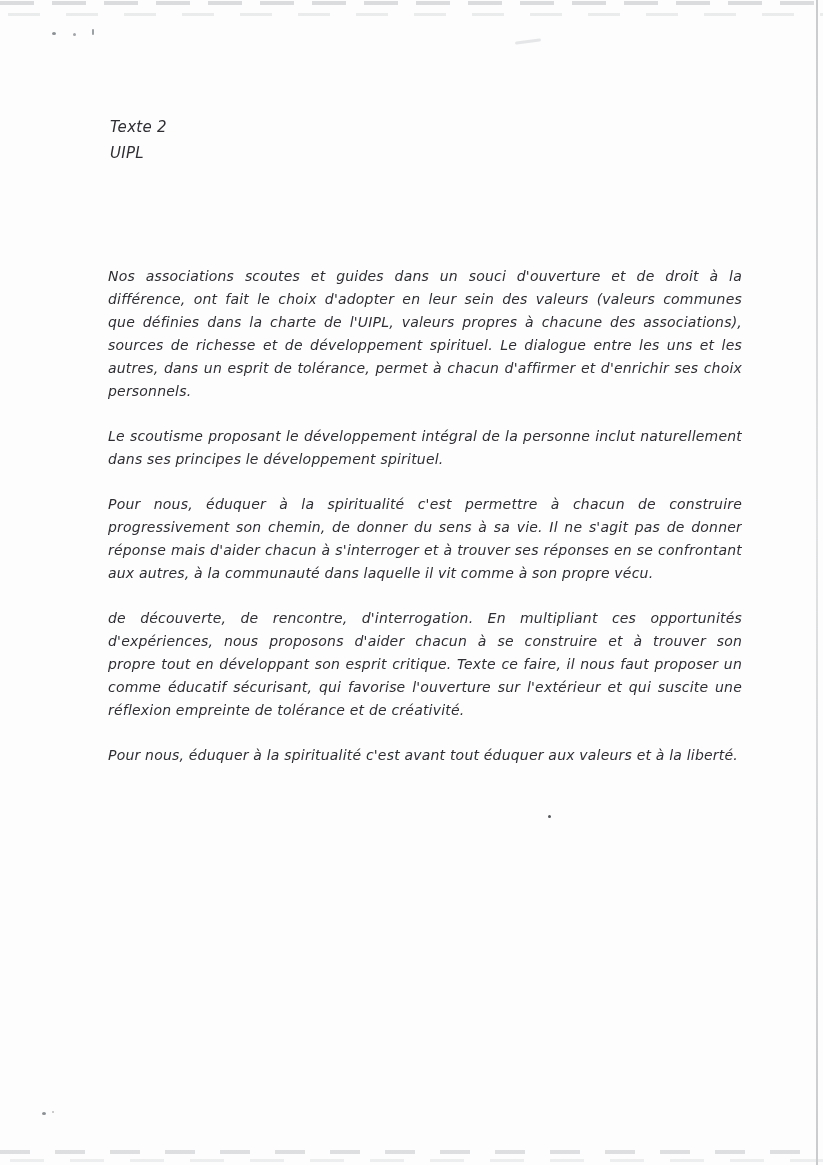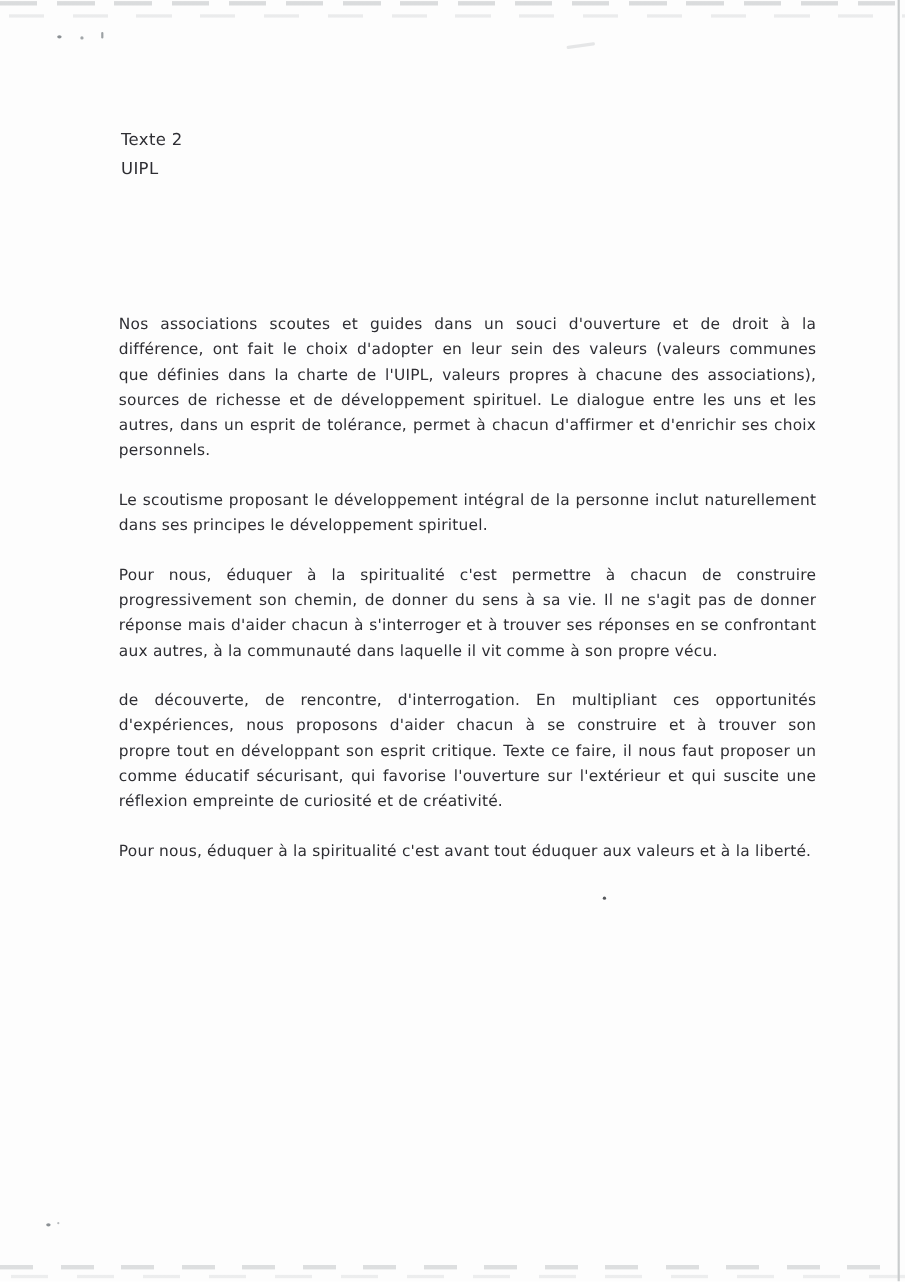--- a/index.html
+++ b/index.html
@@ -11,20 +11,21 @@
   html,body{margin:0;padding:0;}
   body{
     width:823px;height:1165px;
     background:#ffffff;
     font-family:"DejaVu Sans",sans-serif;
     position:relative;overflow:hidden;
   }
   .page{
     position:absolute;inset:0;
     background:var(--paper);
+    font-style:italic;
   }
   
   .scan-band{position:absolute;left:0;right:0;pointer-events:none;}
   .scan-band.t1{top:1px;height:4px;
     background:repeating-linear-gradient(90deg,rgba(138,144,148,.30) 0 34px,transparent 34px 52px);}
   .scan-band.t2{top:13px;height:3px;
     background:repeating-linear-gradient(90deg,rgba(150,156,160,.18) 8px 40px,transparent 40px 66px);}
   .scan-band.b1{top:1150px;height:4px;
     background:repeating-linear-gradient(90deg,rgba(138,144,148,.28) 0 30px,transparent 30px 55px);}
   .scan-band.b2{top:1159px;height:3px;
@@ -45,21 +46,21 @@
     background:rgba(160,165,168,.25);border-radius:2px;transform:rotate(-8deg);}
 
   
   .header{
     position:absolute;left:110px;top:114px;
     font-size:15px;line-height:26px;color:var(--ink);
     letter-spacing:.3px;
   }
   
   .body-text{
-    position:absolute;left:108px;top:284px;width:634px;
+    position:absolute;left:108px;top:265px;width:634px;
     font-size:14px;line-height:23px;color:var(--ink);
     letter-spacing:.2px;
   }
   .para{margin:0 0 22px 0;}
   .line{
     height:23px;overflow:hidden;
     text-align:justify;text-align-last:justify;
   }
   .line.last{text-align:right;text-align-last:left;}
   .u{text-decoration:underline;text-underline-offset:2px;margin-left:48px;}
@@ -103,19 +104,19 @@
         <div class="line"><span>Pour nous, éduquer à la spiritualité c'est permettre à chacun de construire</span></div>
         <div class="line"><span>progressivement son chemin, de donner du sens à sa vie. Il ne s'agit pas de donner </span><span class="u">la</span></div>
         <div class="line"><span>réponse mais d'aider chacun à s'interroger et à  trouver ses réponses en se confrontant</span></div>
         <div class="line last"><span>aux autres, à la communauté dans laquelle il vit comme à son propre vécu.</span></div>
       </div>
       <div class="para">
         <div class="line"><span>de découverte, de rencontre, d'interrogation. En multipliant ces opportunités</span></div>
         <div class="line"><span>d'expériences, nous proposons d'aider chacun à se construire et à trouver son itinéraire</span></div>
         <div class="line"><span>propre tout en développant son esprit critique. Texte ce faire, il nous faut proposer un</span></div>
         <div class="line"><span>comme éducatif sécurisant, qui favorise l'ouverture sur l'extérieur et qui suscite une</span></div>
-        <div class="line last"><span>réflexion empreinte de curiosité et de créativité.</span></div>
+        <div class="line last"><span>réflexion empreinte de tolérance et de créativité.</span></div>
       </div>
       <div class="para">
         <div class="line last"><span>Pour nous, éduquer à la spiritualité c'est avant tout éduquer aux valeurs et à la liberté.</span></div>
       </div>
     </div>
 </div>
 
 </body></html>

